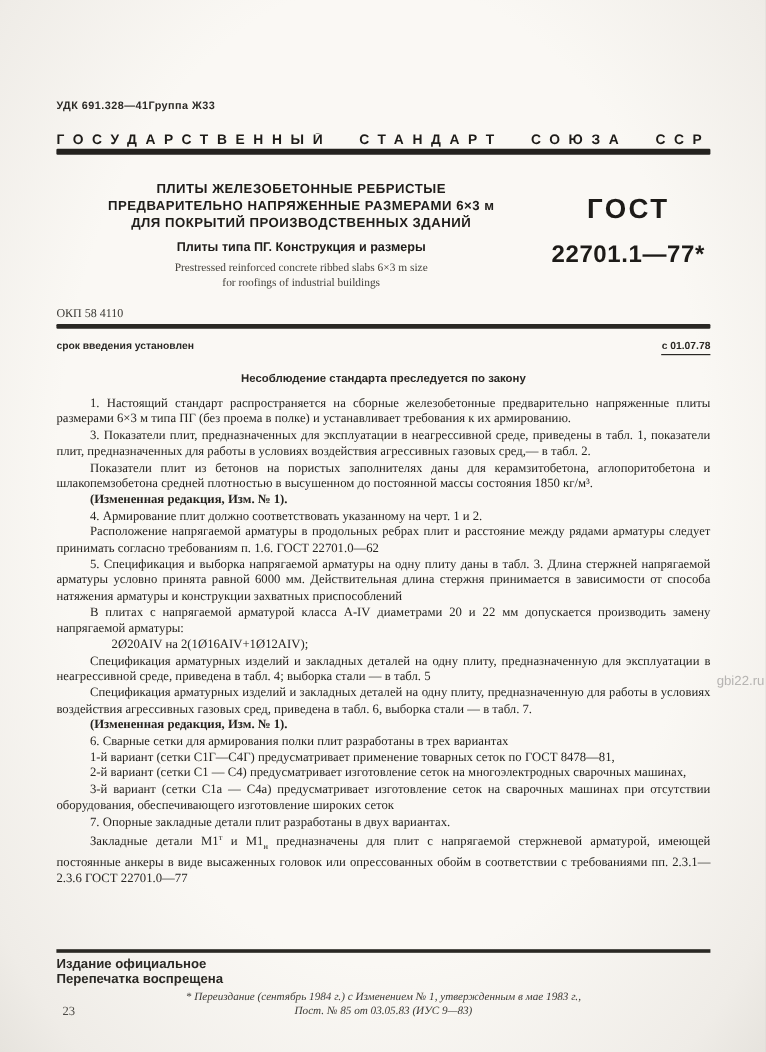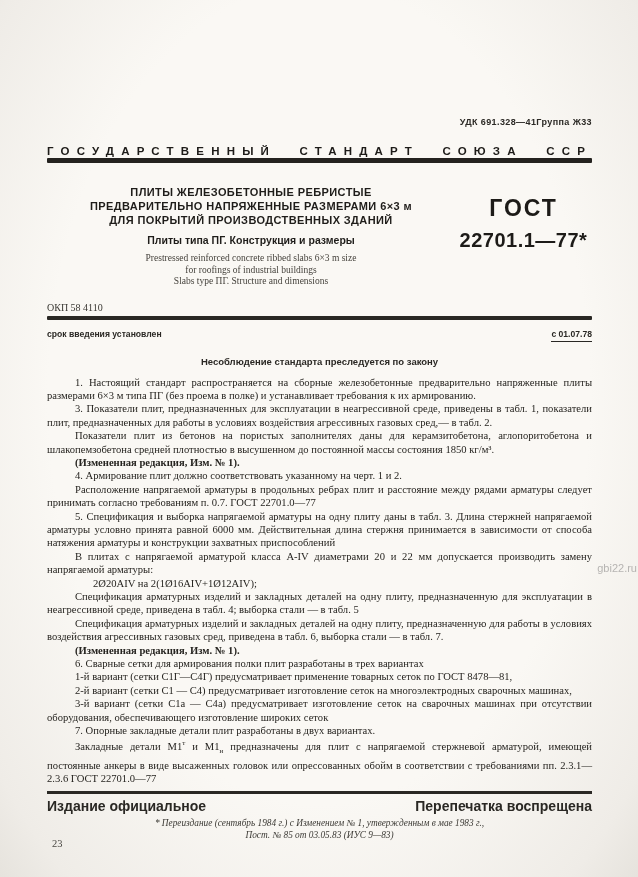--- a/index.html
+++ b/index.html
@@ -12,22 +12,22 @@
     position:relative;
     width:638px; height:877px;
     background:radial-gradient(ellipse at 50% 45%, #faf8f4 60%, #efece7 90%, #e6e3dd 100%);
     color:#2b2925;
     overflow:hidden;
   }
   .inner{ position:absolute; left:47px; right:46px; top:0; }
 
   
   .udk-row{
-    margin-top:117px;
-    display:flex; justify-content:flex-end;
+    margin-top:83px;
+    display:flex; justify-content:flex-start;
     font-family:"Liberation Sans", sans-serif;
     font-weight:bold; font-size:9px; letter-spacing:.4px;
   }
   .banner{
     margin-top:18px;
     font-family:"Liberation Sans", sans-serif;
     font-weight:bold; font-size:11.5px;
     letter-spacing:7.2px; word-spacing:13px;
     white-space:nowrap; overflow:hidden;
     color:#1d1b18;
@@ -50,21 +50,21 @@
     font-family:"Liberation Sans", sans-serif;
     font-weight:bold; font-size:10.5px; color:#1f1d1a;
   }
   .title-en{ margin-top:7px; font-size:9.5px; line-height:11.5px; color:#45423c; }
   .gost-box{
     flex:1; text-align:center; padding-top:10px;
     font-family:"Liberation Sans", sans-serif;
     font-weight:bold; color:#1d1b18;
   }
   .gost-label{ font-size:23px; letter-spacing:2px; }
-  .gost-number{ font-size:20px; margin-top:7px; letter-spacing:.5px; white-space:nowrap; }
+  .gost-number{ font-size:20px; margin-top:13px; letter-spacing:.5px; white-space:nowrap; }
 
   .okp{ margin-top:14px; font-size:10px; color:#3a3833; }
   .rule-thick{ margin-top:3px; height:4px; background:#2a2824; border-radius:1px; }
 
   
   .decree{
     margin-top:9px;
     font-family:"Liberation Sans", sans-serif;
     font-weight:bold; font-size:8.6px; line-height:11px;
     color:#2a2824; text-align:justify;
@@ -84,21 +84,21 @@
   .body-text p.bold-note{ font-weight:bold; }
   .body-text p.formula{ text-indent:46px; text-align:left; }
   .body-text sup, .body-text sub{ font-size:7px; }
 
   
   .footer{ position:absolute; left:47px; right:46px; top:791px; }
   .footer-rule{ height:2.5px; background:#2a2824; }
   .footer-row{
     margin-top:4px; display:flex; justify-content:space-between;
     font-family:"Liberation Sans", sans-serif;
-    font-weight:bold; font-size:14px; color:#2a2824;
+    font-weight:bold; font-size:11px; color:#2a2824;flex-direction:column;
   }
   .footnote{ margin-top:3px; text-align:center; font-style:italic; font-size:9.3px; line-height:12px; color:#3c3a35; }
 
   .page-number{ position:absolute; left:52px; top:838px; font-size:10.5px; color:#4a4843; }
   .watermark{
     position:absolute; right:1px; top:562px;
     font-family:"Liberation Sans", sans-serif;
     font-size:11px; color:#b6b4b2;
   }
 </style>
@@ -120,21 +120,20 @@
       <div class="title-left">
         <div class="title-main">
           <div>ПЛИТЫ ЖЕЛЕЗОБЕТОННЫЕ РЕБРИСТЫЕ</div>
           <div>ПРЕДВАРИТЕЛЬНО НАПРЯЖЕННЫЕ РАЗМЕРАМИ 6×3 м</div>
           <div>ДЛЯ ПОКРЫТИЙ ПРОИЗВОДСТВЕННЫХ ЗДАНИЙ</div>
         </div>
         <div class="title-sub">Плиты типа ПГ. Конструкция и размеры</div>
         <div class="title-en">
           <div>Prestressed reinforced concrete ribbed slabs 6×3 m size</div>
           <div>for roofings of industrial buildings</div>
-          <div>Slabs type ПГ. Structure and dimensions</div>
         </div>
       </div>
       <div class="gost-box">
         <div class="gost-label">ГОСТ</div>
         <div class="gost-number">22701.1—77*</div>
       </div>
     </div>
 
     <div class="okp">ОКП 58 4110</div>
     <div class="rule-thick"></div>
@@ -147,21 +146,21 @@
     </div>
 
     <div class="law-notice">Несоблюдение стандарта преследуется по закону</div>
 
     <div class="body-text">
       <p>1. Настоящий стандарт распространяется на сборные железобетонные предварительно напряженные плиты размерами 6×3 м  типа ПГ (без проема в полке) и устанавливает требования к их армированию.</p>
       <p>3. Показатели плит, предназначенных для эксплуатации в неагрессивной среде, приведены в табл. 1, показатели плит, предназначенных для работы в условиях воздействия агрессивных газовых сред,— в табл. 2.</p>
       <p>Показатели плит из бетонов на пористых заполнителях даны для керамзитобетона, аглопоритобетона и шлакопемзобетона средней плотностью в высушенном до постоянной массы состояния 1850 кг/м³.</p>
       <p class="bold-note">(Измененная редакция, Изм. № 1).</p>
       <p>4. Армирование плит должно соответствовать указанному на черт. 1 и 2.</p>
-      <p>Расположение напрягаемой арматуры в продольных ребрах плит и расстояние между рядами арматуры следует принимать согласно требованиям п. 0.7. ГОСТ 22701.0—77</p>
+      <p>Расположение напрягаемой арматуры в продольных ребрах плит и расстояние между рядами арматуры следует принимать согласно требованиям п. 1.6. ГОСТ 22701.0—62</p>
       <p>5. Спецификация и выборка напрягаемой арматуры на одну плиту даны в табл. 3. Длина стержней напрягаемой арматуры условно принята равной 6000 мм. Действительная длина стержня принимается в зависимости от способа натяжения арматуры и конструкции захватных приспособлений</p>
       <p>В плитах с напрягаемой арматурой класса А-IV диаметрами 20 и 22 мм допускается производить замену напрягаемой арматуры:</p>
       <p class="formula">2Ø20АIV на 2(1Ø16АIV+1Ø12АIV);</p>
       <p>Спецификация арматурных изделий и закладных деталей на одну плиту, предназначенную для эксплуатации в неагрессивной среде, приведена в табл. 4; выборка стали — в табл. 5</p>
       <p>Спецификация арматурных изделий и закладных деталей на одну плиту, предназначенную для работы в условиях воздействия агрессивных газовых сред, приведена в табл. 6, выборка стали — в табл. 7.</p>
       <p class="bold-note">(Измененная редакция, Изм. № 1).</p>
       <p>6. Сварные сетки для армирования полки плит разработаны в трех вариантах</p>
       <p>1-й вариант (сетки С1Г—С4Г) предусматривает применение товарных сеток по ГОСТ 8478—81,</p>
       <p>2-й вариант (сетки С1 — С4) предусматривает изготовление сеток на многоэлектродных сварочных машинах,</p>
       <p>3-й вариант (сетки С1а — С4а) предусматривает изготовление сеток на сварочных машинах при отсутствии оборудования,  обеспечивающего изготовление широких сеток</p>

